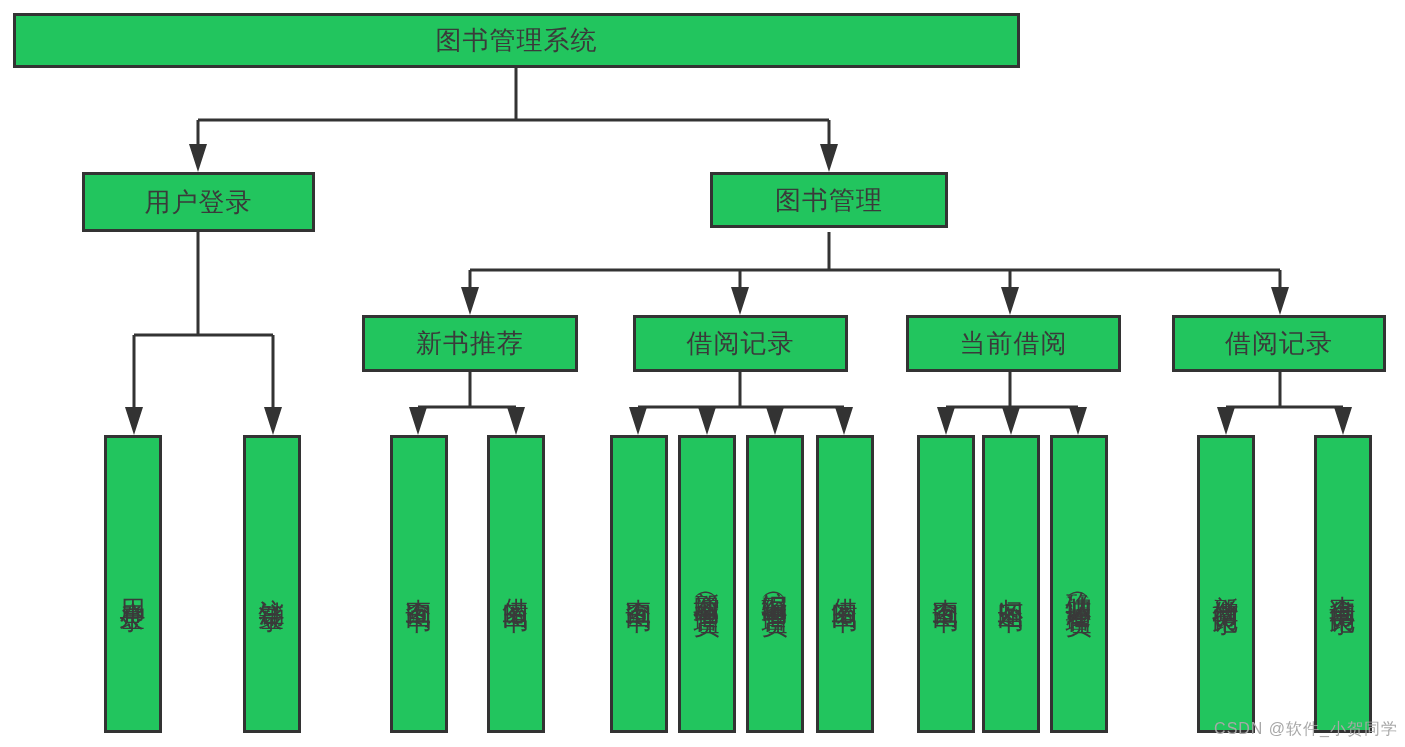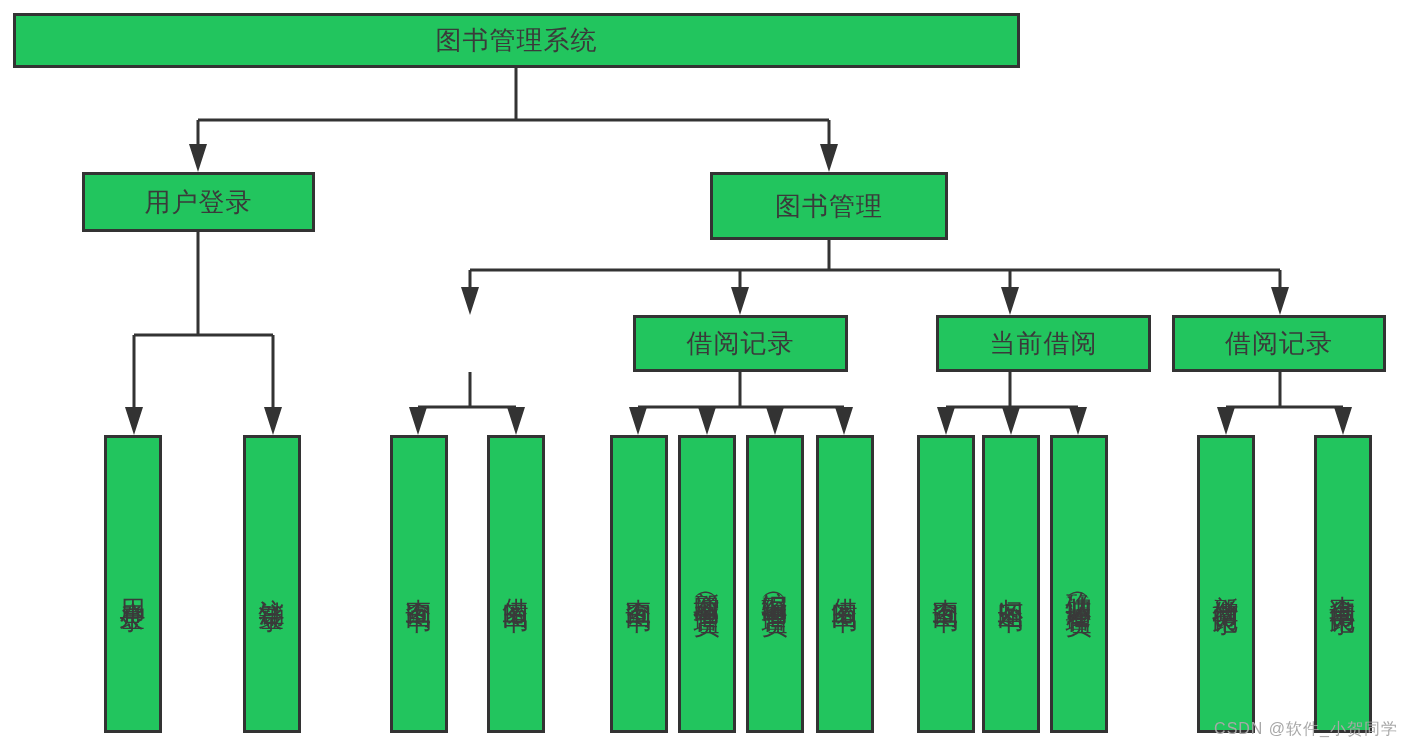--- a/index.html
+++ b/index.html
@@ -63,24 +63,25 @@
          M461 287 h18 l-9 28 z M731 287 h18 l-9 28 z M1001 287 h18 l-9 28 z M1271 287 h18 l-9 28 z
          M409 407 h18 l-9 28 z M507 407 h18 l-9 28 z
          M629 407 h18 l-9 28 z M698 407 h18 l-9 28 z M766 407 h18 l-9 28 z M835 407 h18 l-9 28 z
          M937 407 h18 l-9 28 z M1002 407 h18 l-9 28 z M1069 407 h18 l-9 28 z
          M1217 407 h18 l-9 28 z M1334 407 h18 l-9 28 z"></path>
   </svg>
 
   <div class="node hlabel" style="left:13px; top:13px; width:1007px; height:55px;">图书管理系统</div>
 
   <div class="node hlabel" style="left:82px; top:172px; width:233px; height:60px;">用户登录</div>
-  <div class="node hlabel" style="left:710px; top:172px; width:238px; height:68px;">图书管理</div>
+  <div class="node hlabel" style="left:710px; top:172px; width:238px; height:56px;">图书管理</div>
 
+  <div class="node hlabel" style="left:362px; top:315px; width:216px; height:57px;">新书推荐</div>
   <div class="node hlabel" style="left:633px; top:315px; width:215px; height:57px;">借阅记录</div>
-  <div class="node hlabel" style="left:936px; top:315px; width:215px; height:57px;">当前借阅</div>
+  <div class="node hlabel" style="left:906px; top:315px; width:215px; height:57px;">当前借阅</div>
   <div class="node hlabel" style="left:1172px; top:315px; width:214px; height:57px;">借阅记录</div>
 
   <div class="node leaf" style="left:104px; top:435px; width:58px; height:298px;">
     <span class="vtext">用户登录</span>
   </div>
   <div class="node leaf" style="left:243px; top:435px; width:58px; height:298px;">
     <span class="vtext">注销登录</span>
   </div>
 
   <div class="node leaf" style="left:390px; top:435px; width:58px; height:298px;">

